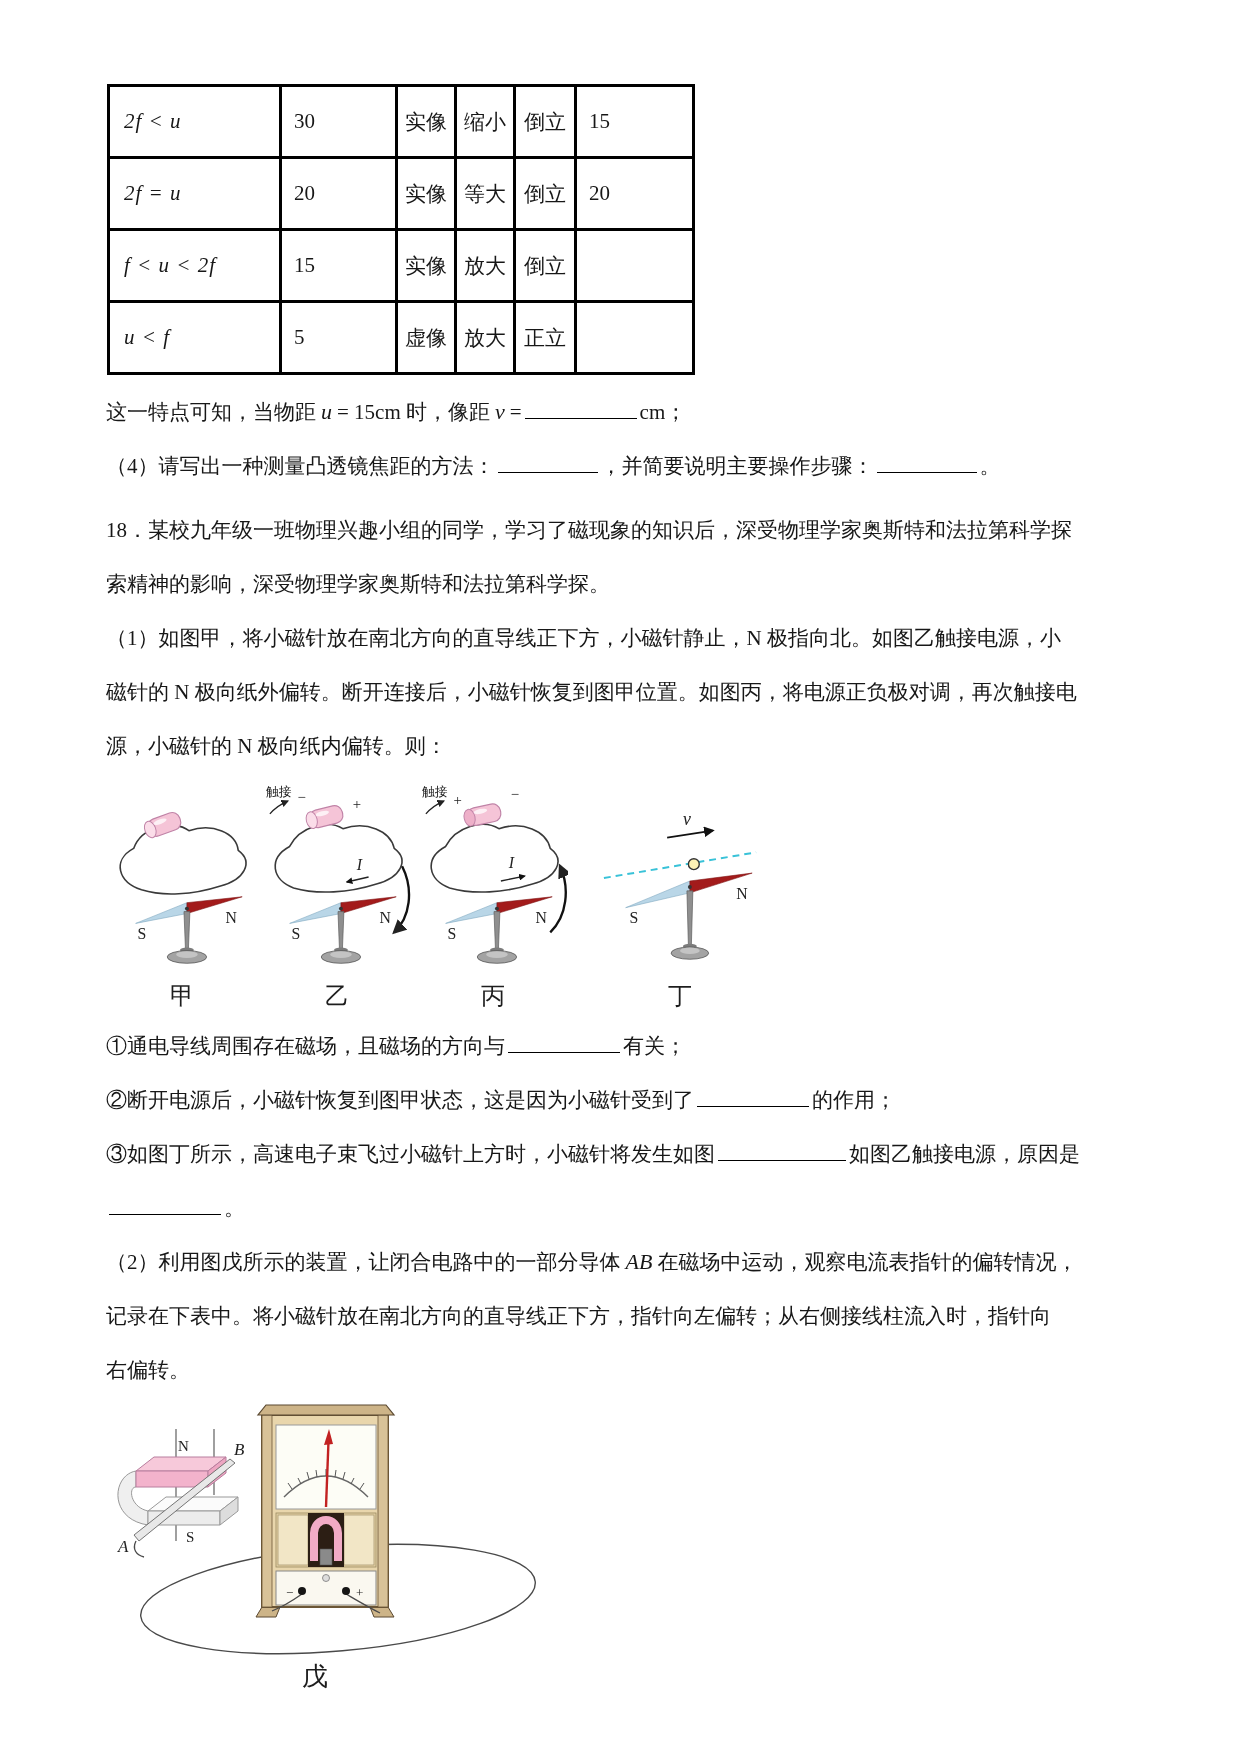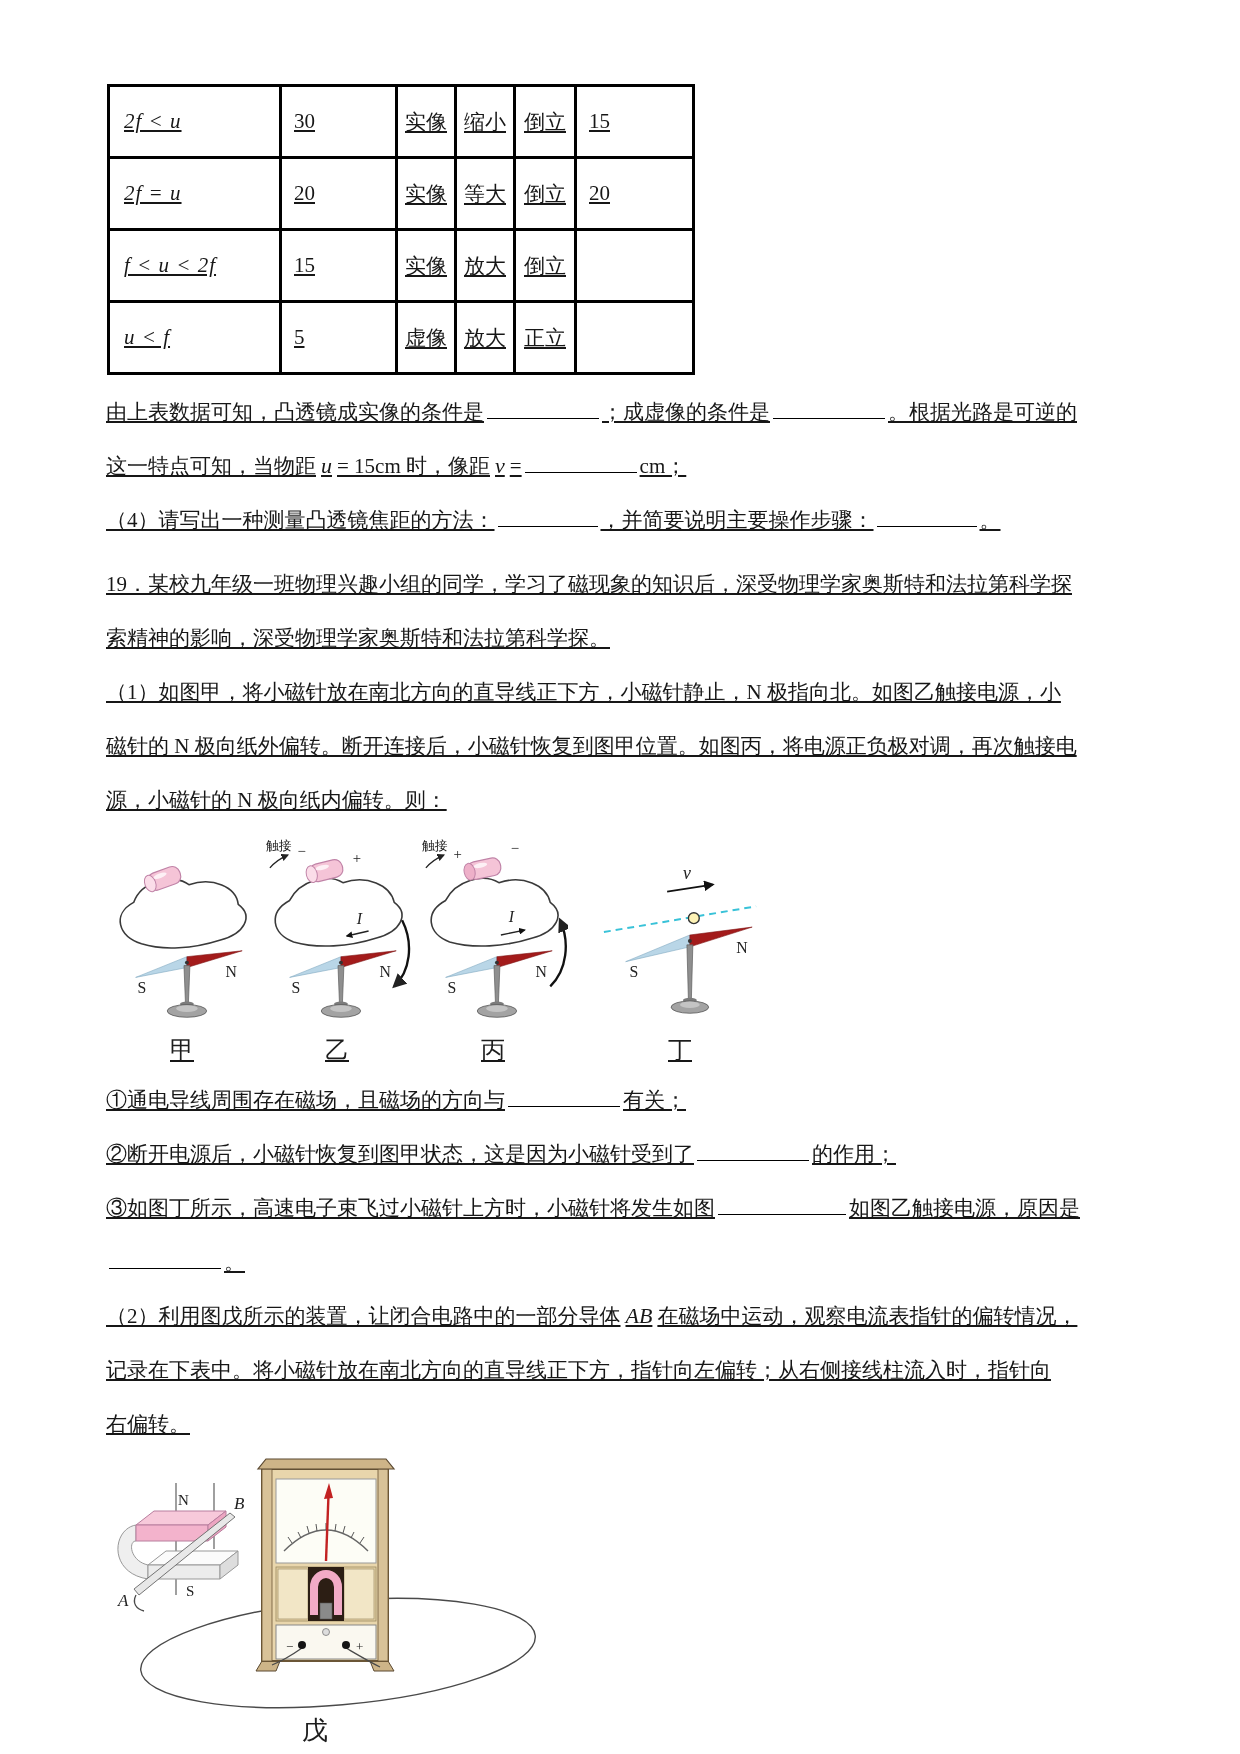--- a/index.html
+++ b/index.html
@@ -3,21 +3,20 @@
 <meta charset="utf-8">
 <style>
   html,body{margin:0;padding:0;background:#ffffff;}
   .page{
     position:relative;
     width:1240px;height:1754px;
     background:#ffffff;
     font-family:"Liberation Serif","DejaVu Serif",serif;
     color:#171717;
     overflow:hidden;
-    text-decoration:underline;
   }
   .content{padding:84px 90px 0 106px;}
 
   
   table.lens{border-collapse:collapse;margin-left:1px;}
   table.lens td{
     border:3px solid #000;height:67px;
     font-size:21px;vertical-align:middle;
   }
   td.cond{font-style:italic;font-size:22px;padding-left:14px;letter-spacing:1px;}
@@ -96,32 +95,29 @@
         <td class="cn-cell">虚像</td>
         <td class="cn-cell">放大</td>
         <td class="cn-cell">正立</td>
         <td class="num"></td>
       </tr>
     </tbody>
       </table>
 
     <div class="tblock">
       <div class="line">
-        <span>由上表数据可知，凸透镜成实像的条件是</span><span class="blank"></span><span>；成虚像的条件是</span><span class="blank"></span><span>。根据光路是可逆的</span>
-      </div>
-      <div class="line">
         <span>这一特点可知，当物距</span><span class="math">u</span><span>= 15cm 时，像距</span><span class="math">v</span><span>=</span><span class="blank"></span><span>cm；</span>
       </div>
       <div class="line">
         <span>（4）请写出一种测量凸透镜焦距的方法：</span><span class="blank sm"></span><span>，并简要说明主要操作步骤：</span><span class="blank sm"></span><span>。</span>
       </div>
     </div>
 
     <div class="tblock">
-      <div class="line"><span>19．某校九年级一班物理兴趣小组的同学，学习了磁现象的知识后，深受物理学家奥斯特和法拉第科学探</span></div>
+      <div class="line"><span>18．某校九年级一班物理兴趣小组的同学，学习了磁现象的知识后，深受物理学家奥斯特和法拉第科学探</span></div>
       <div class="line"><span>索精神的影响，深受物理学家奥斯特和法拉第科学探。</span></div>
       <div class="line"><span>（1）如图甲，将小磁针放在南北方向的直导线正下方，小磁针静止，N 极指向北。如图乙触接电源，小</span></div>
       <div class="line"><span>磁针的 N 极向纸外偏转。断开连接后，小磁针恢复到图甲位置。如图丙，将电源正负极对调，再次触接电</span></div>
       <div class="line"><span>源，小磁针的 N 极向纸内偏转。则：</span></div>
     </div>
 
     <div class="fig-row">
 
       <div class="fig">
         <svg width="148" height="198" viewBox="0 0 150 200">

